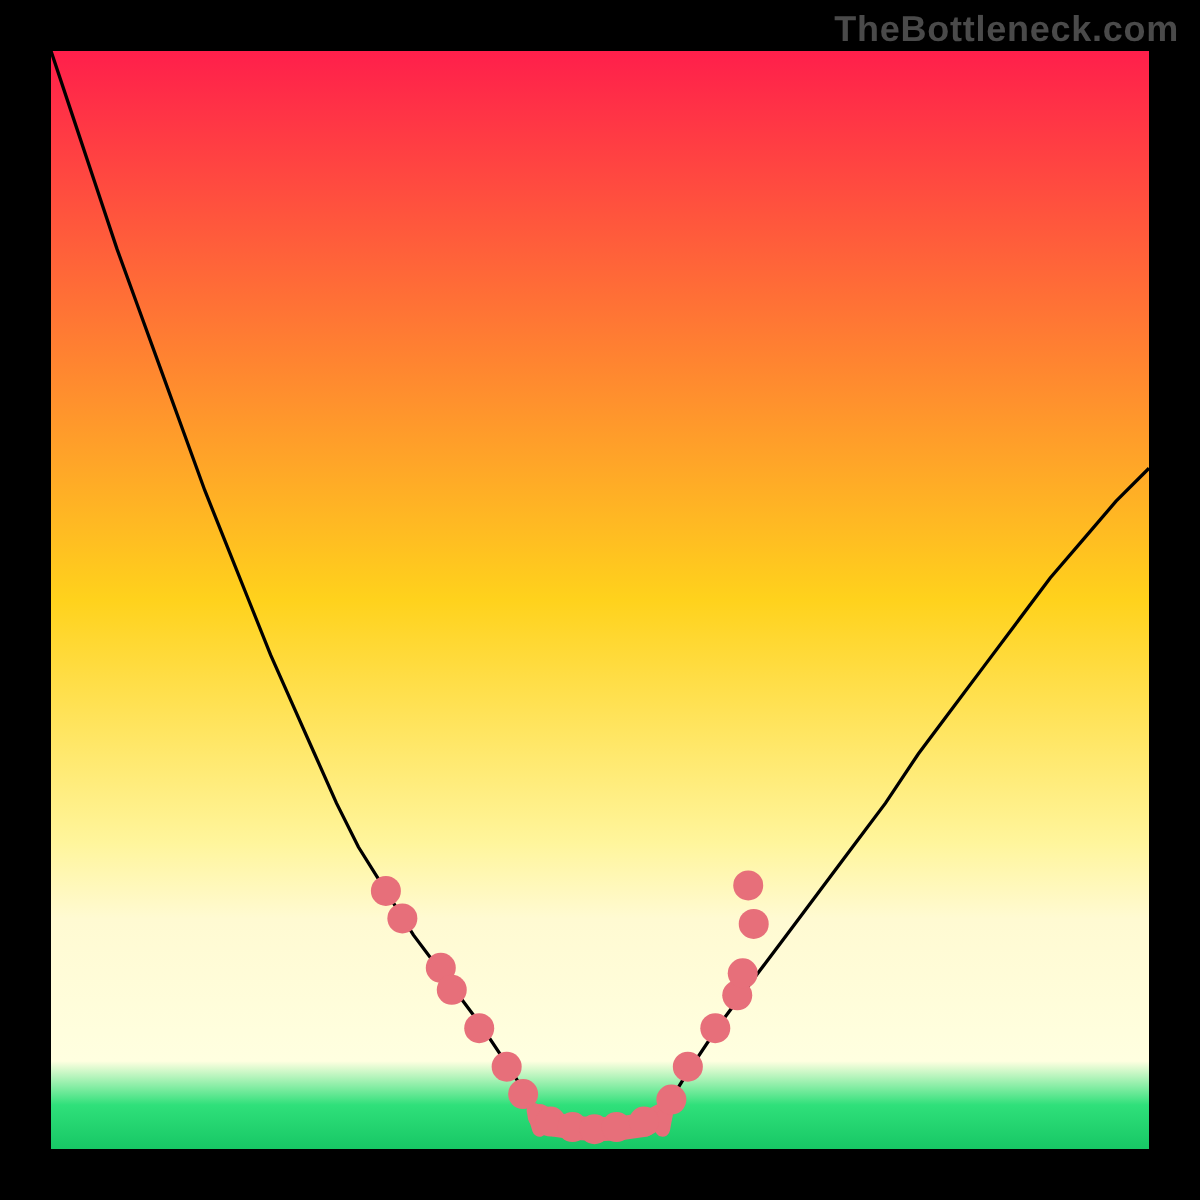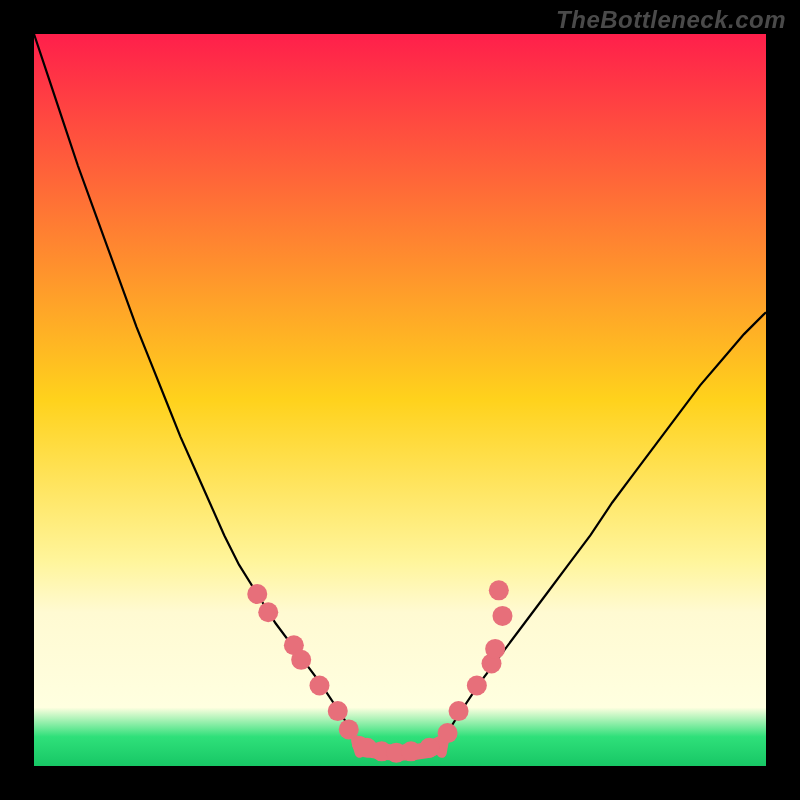--- a/index.html
+++ b/index.html
@@ -19,21 +19,20 @@
   }
   .watermark {
     position: absolute;
     top: 6px;
     right: 14px;
     font-size: 24px;
     font-weight: bold;
     color: #4a4a4a;
     letter-spacing: 0.5px;
     z-index: 5;
-    font-style: italic;
   }
   svg.chart {
     position: absolute;
     top: 0;
     left: 0;
   }
 </style>
 </head>
 <body>
 <div class="frame">

